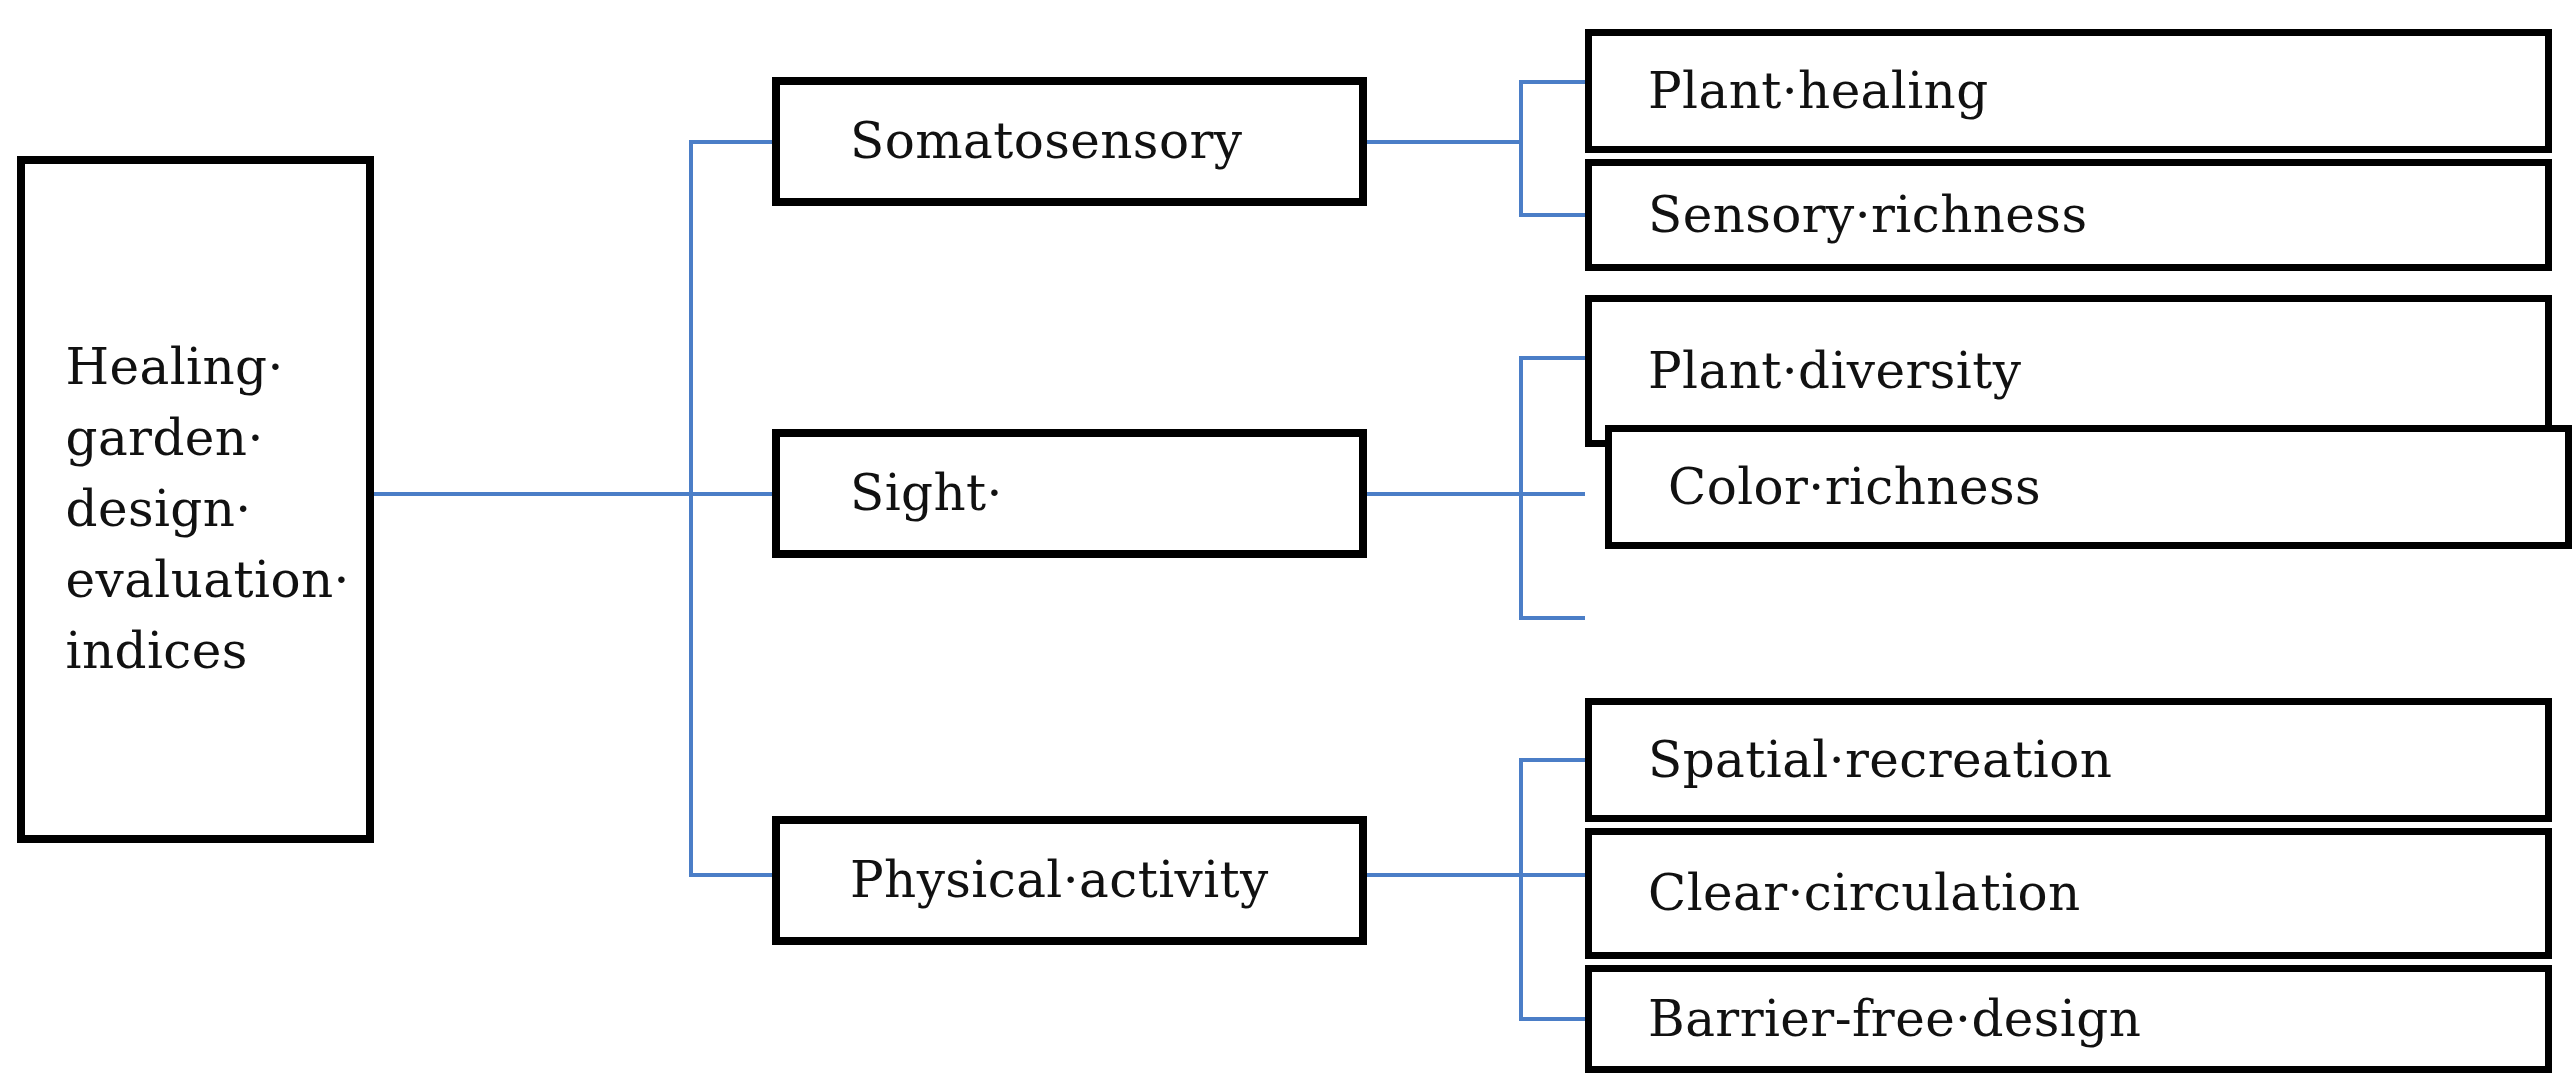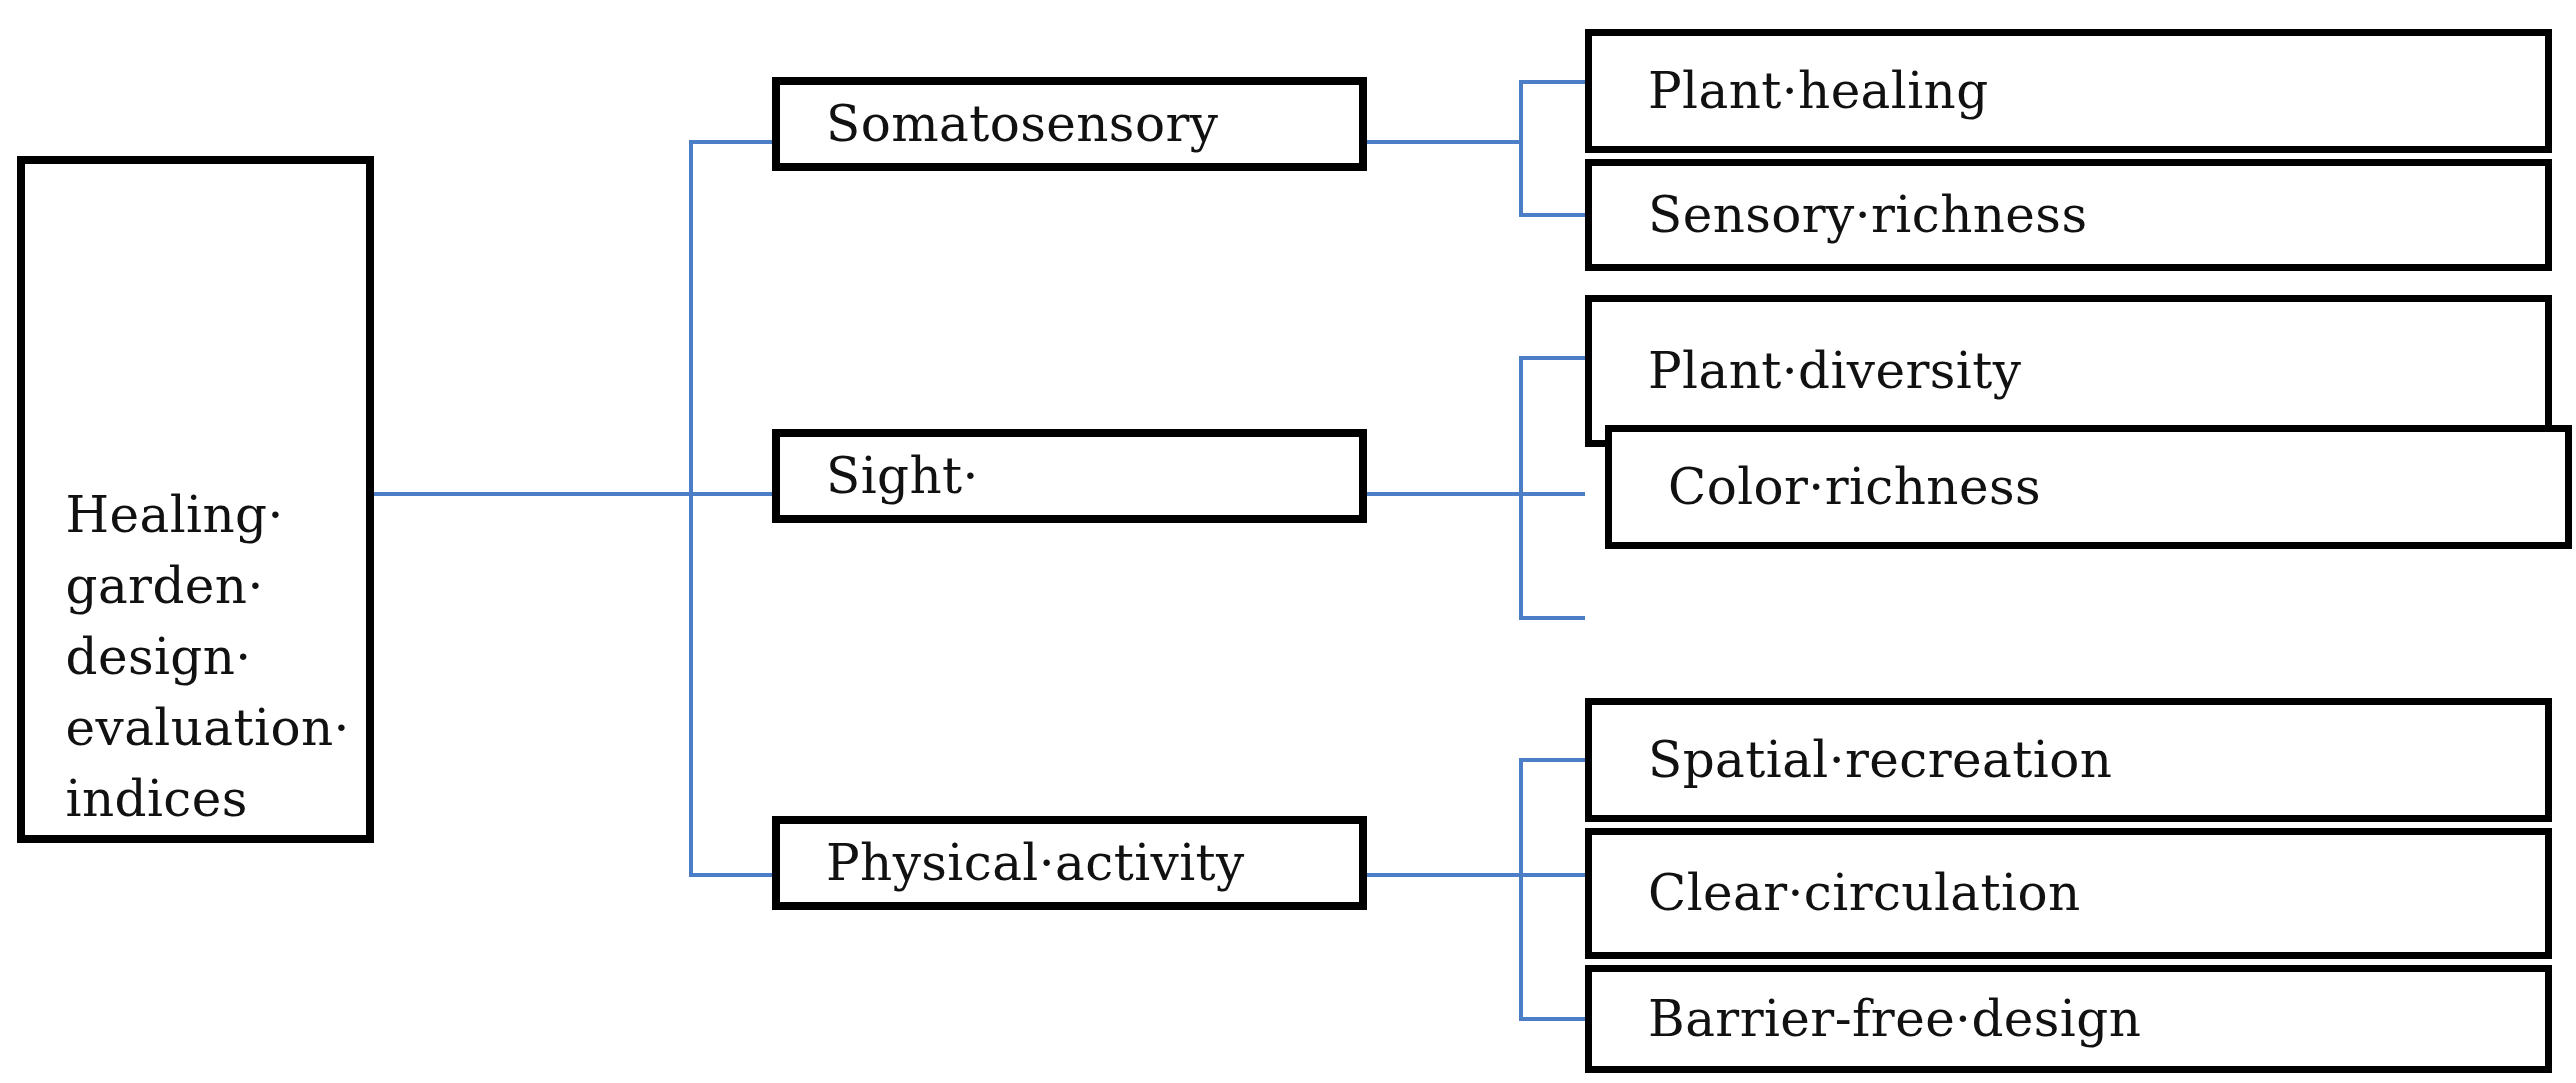--- a/index.html
+++ b/index.html
@@ -27,27 +27,27 @@
     align-items: center;
     font-size: 50px;
     line-height: 1.25;
     letter-spacing: 0.4px;
   }
   .node .label { white-space: pre-line; }
 
   
   .root-box {
     left: 16.5px; top: 156px; width: 357px; height: 687px;
-    align-items: flex-end;
+    align-items: center;
     padding: 20px 23px 0 41px;
     line-height: 1.42;
   }
 
   
-  .branch { left: 772px; width: 595px; height: 94px; padding-left: 46px; }
+  .branch { left: 772px; width: 595px; height: 129px; padding-left: 70px; }
   .branch-0 { top: 77px;  }
   .branch-1 { top: 429px; }
   .branch-2 { top: 816px; }
 
   
   .child { left: 1585px; width: 967px; border-width: 7.4px; padding-left: 56px; }
   .child-0 { top: 29px;   height: 124px; }
   .child-1 { top: 159px;  height: 112px; }
   .child-2 { top: 295px;  height: 152px; }
   .child-3 { top: 425px;  height: 124px; margin-left: 20px; }

